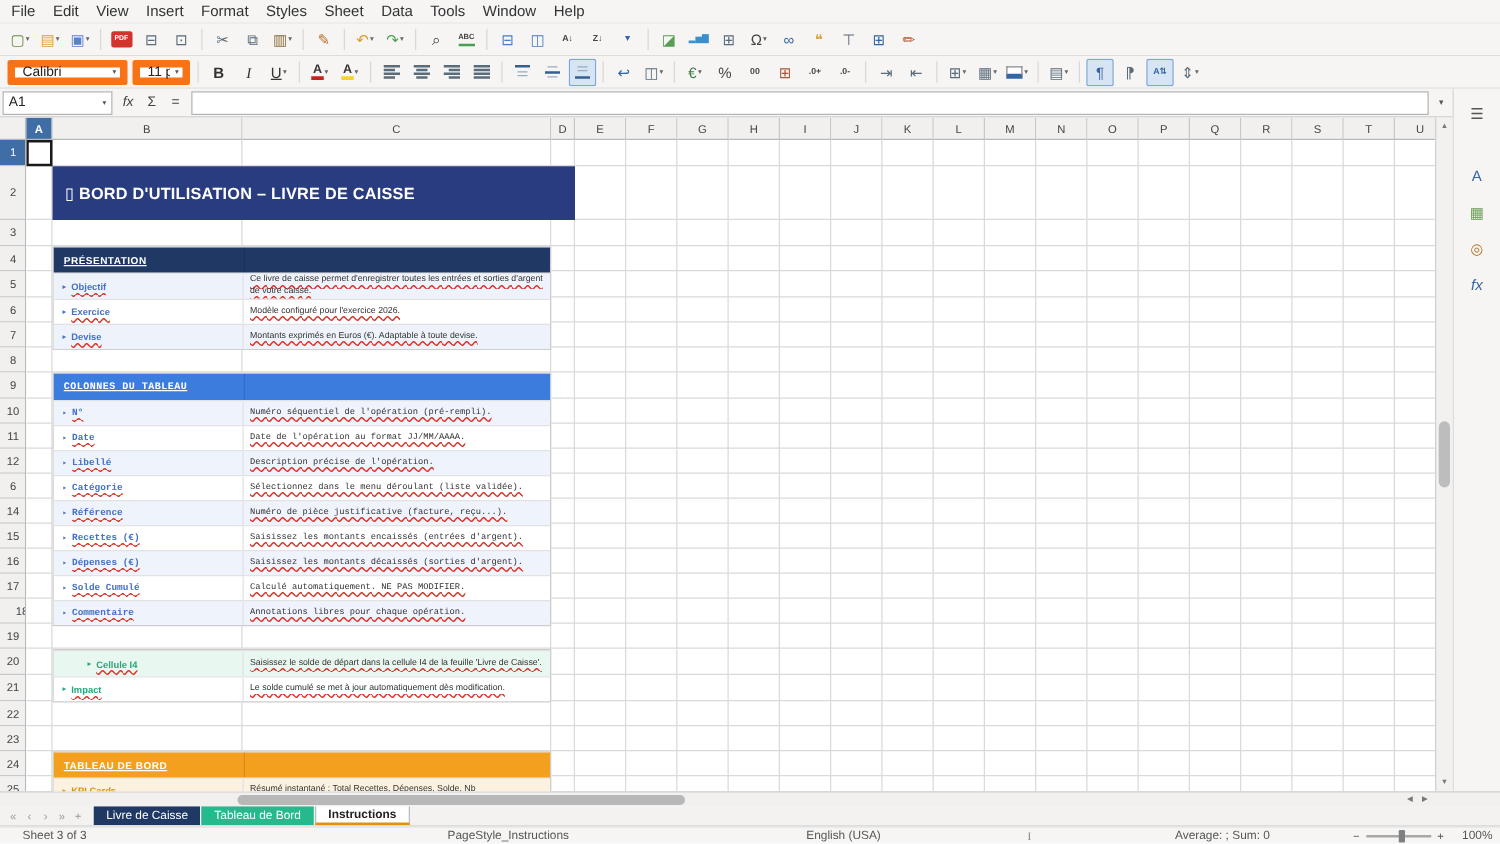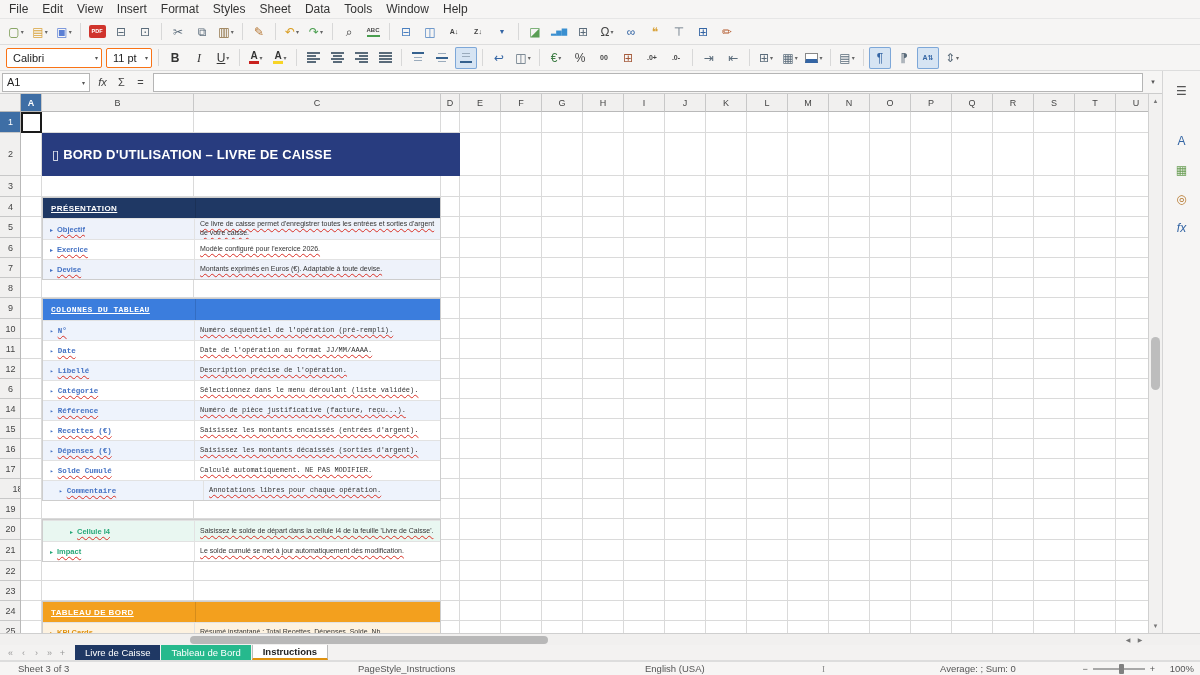--- a/index.html
+++ b/index.html
@@ -12,21 +12,21 @@
   .menu-item{padding:1px 7px;font-size:12px;color:#333;border-radius:2px;cursor:default}
 
   
   .toolbar{height:26px;background:#f6f5f4;display:flex;align-items:center;padding-left:4px;border-bottom:1px solid #ddd;flex:none;overflow:hidden;white-space:nowrap}
   .tbtn{height:22px;min-width:22px;display:inline-flex;align-items:center;justify-content:center;border-radius:2px;margin:0 1px;flex:none;padding:0 1px}
   .tbtn.pressed{background:#d6e4f3;box-shadow:inset 0 0 0 1px #7da7d8}
   .tglyph{font-size:12px;line-height:1;color:#555;display:inline-flex;align-items:center;justify-content:center}
   .tglyph.small{font-size:7px;font-weight:700;letter-spacing:0}
   .dd{font-size:6px;color:#666;margin-left:1px}
   .tsep{width:1px;height:17px;background:#d8d8d8;margin:0 4px;display:inline-block;flex:none}
-  .combo{height:20px;border:1px solid #f97316;background:#fff;display:inline-flex;align-items:center;justify-content:space-between;padding:0 3px 0 6px;margin:0 2px;font-size:11px;border-radius:2px;flex:none}
+  .combo{height:20px;border:6px solid #f97316;background:#fff;display:inline-flex;align-items:center;justify-content:space-between;padding:0 3px 0 6px;margin:0 2px;font-size:11px;border-radius:2px;flex:none}
   .combo .cv{overflow:hidden;white-space:nowrap}
   .combo .ca{font-size:6px;color:#555;margin-left:4px}
   .gB{font-weight:800;color:#333}
   .gI{font-style:italic;color:#333;font-family:"Liberation Serif",serif}
   .gU{text-decoration:underline;color:#333}
   .ci-pdf{width:17px;height:13px;background:#d0342c;color:#fff;font-size:5.5px;font-weight:700;border-radius:2px}
   .ci-spell{font-size:6px;font-weight:700;color:#444;border-bottom:2px solid #4a9e4f;line-height:7px;padding-bottom:1px}
   .ci-fontcolor{font-size:10px;font-weight:700;color:#333;line-height:10px;border-bottom:3px solid #c9211e;padding:0 1px}
   .ci-highlight{font-size:10px;font-weight:700;color:#333;line-height:10px;border-bottom:3px solid #f7d426;padding:0 1px}
   .ci-bcolor{width:13px;height:10px;border:1px solid #888;border-bottom:4px solid #3465a4;background:#fff}
@@ -583,21 +583,21 @@
                   <div class="sec-row" style="height: 20px;">
                     <div class="sec-label" style="color: rgb(68, 114, 196);">
                       <span class="arr">▸</span>
                       <span class="sq">Solde Cumulé</span>
                     </div>
                     <div class="sec-desc">
                       <span class="sq">Calculé automatiquement. NE PAS MODIFIER.</span>
                     </div>
                   </div>
                   <div class="sec-row" style="height: 20px; background: rgb(238, 243, 252);">
-                    <div class="sec-label" style="color: rgb(68, 114, 196); margin-left: 9px;">
+                    <div class="sec-label" style="color: rgb(68, 114, 196);">
                       <span class="arr">▸</span>
                       <span class="sq">Commentaire</span>
                     </div>
                     <div class="sec-desc">
                       <span class="sq">Annotations libres pour chaque opération.</span>
                     </div>
                   </div>
                 </div>
                 <div class="sec" style="top: 407px;">
                   <div class="sec-row" style="height: 21px; background: rgb(233, 247, 241);">

